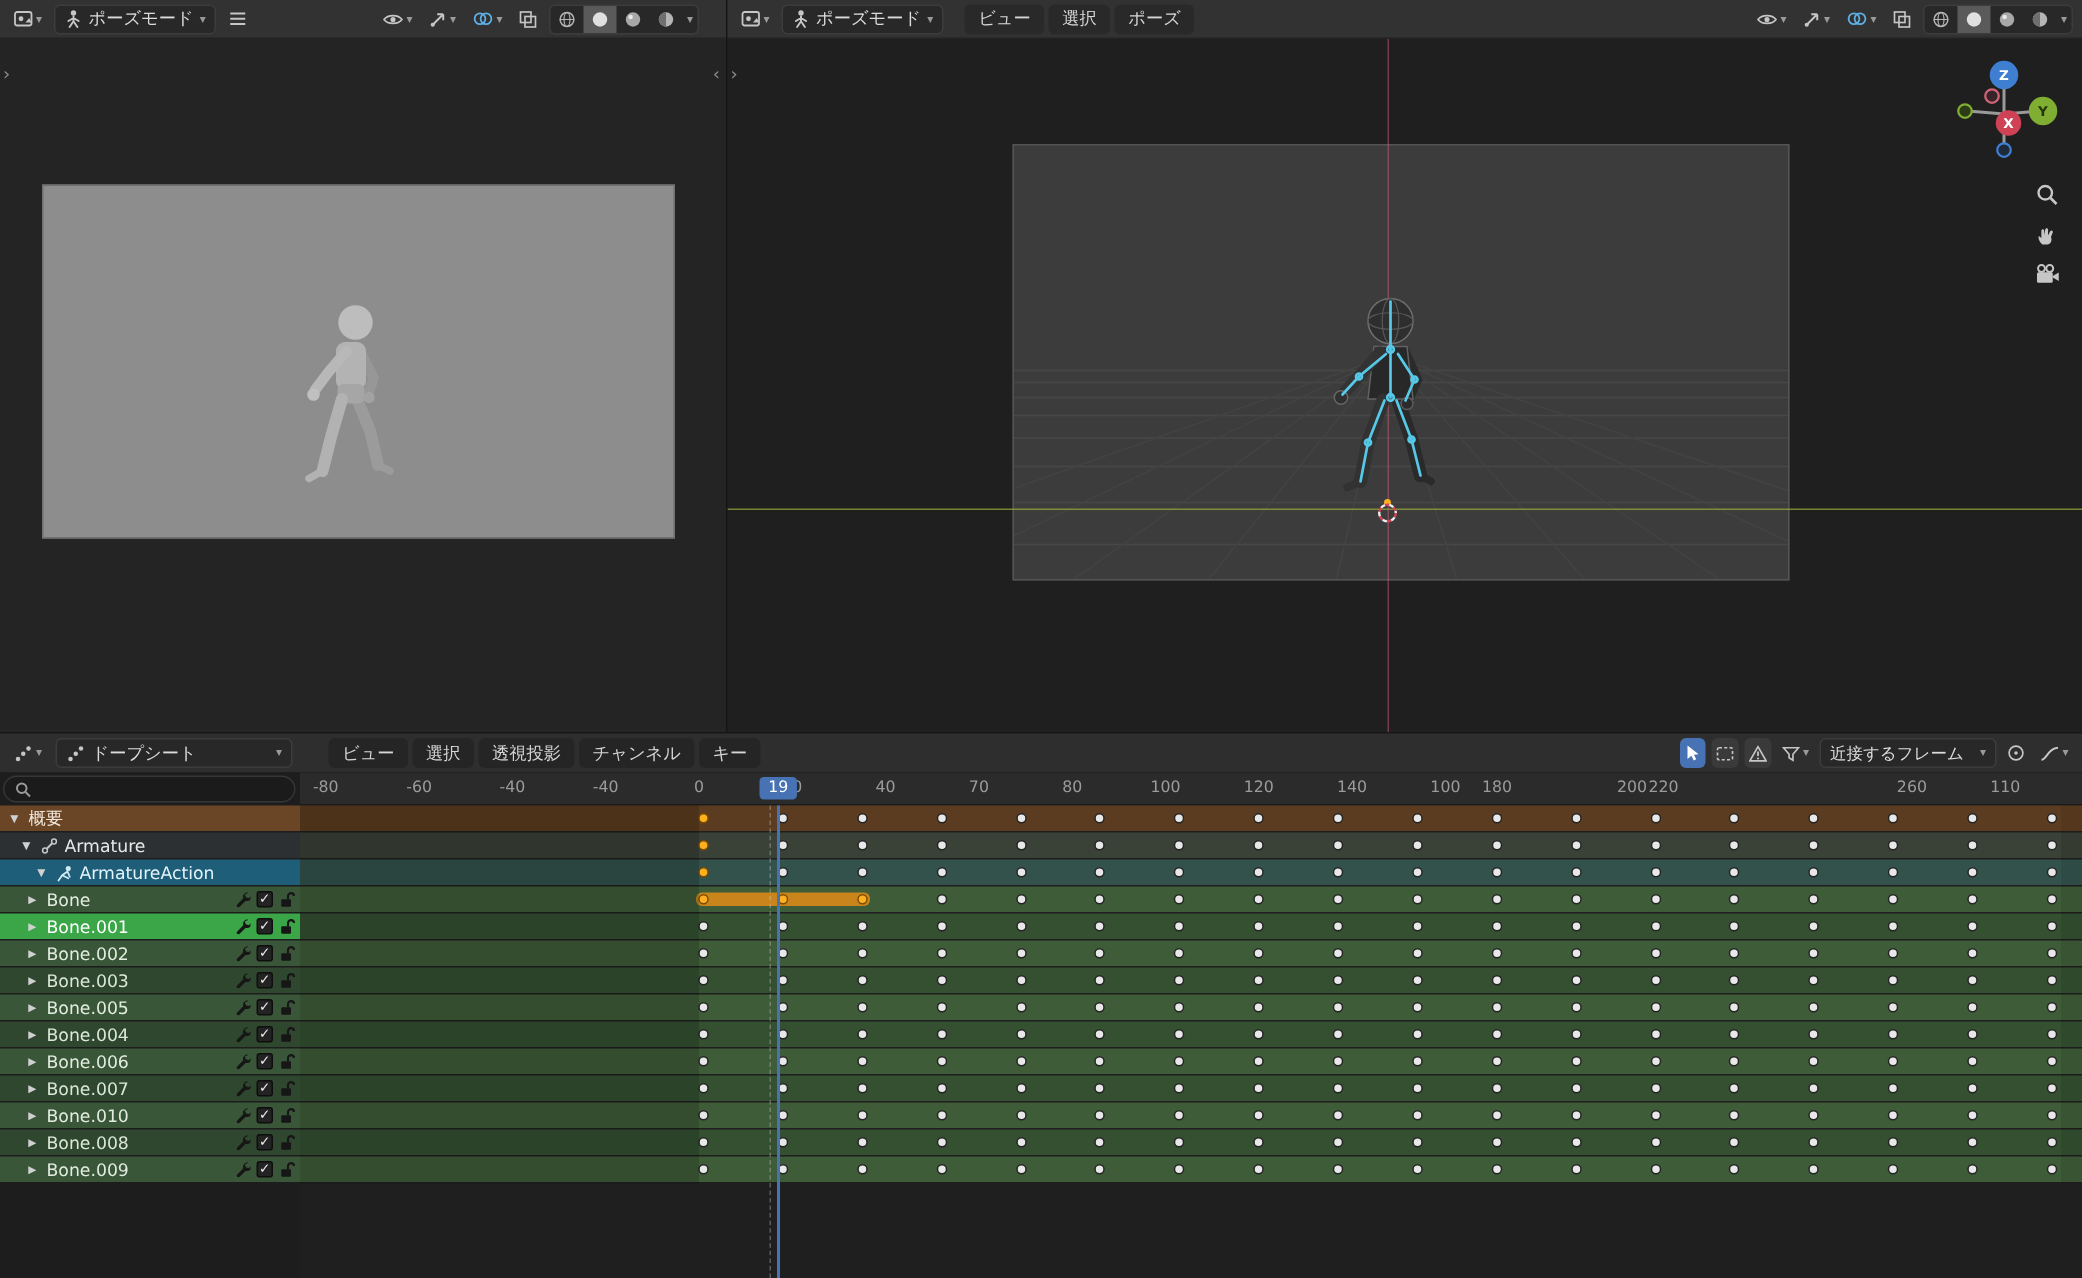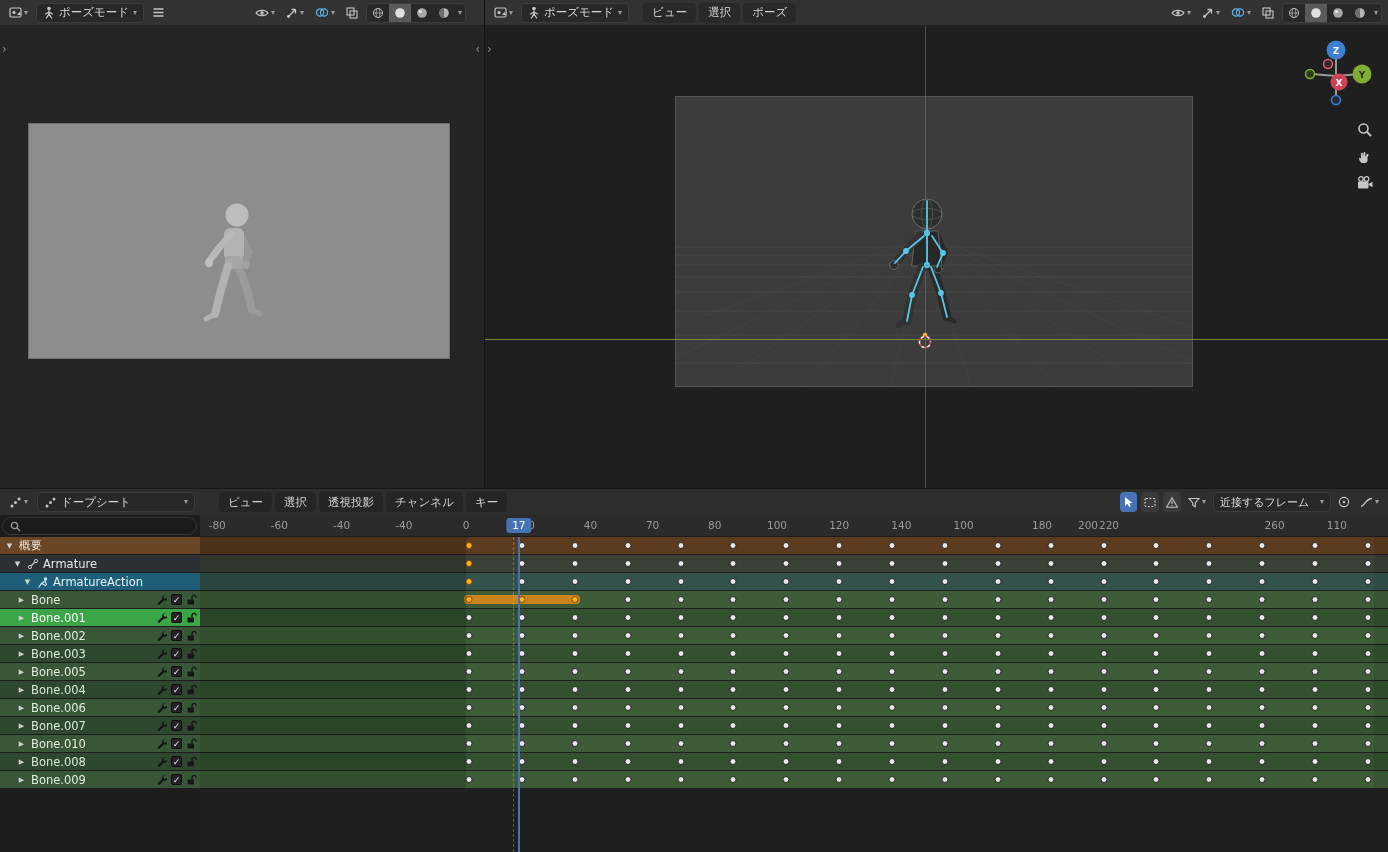--- a/index.html
+++ b/index.html
@@ -773,27 +773,27 @@
             <span class="rlabel" style="left: 203.8px;">-40</span>
             <span class="rlabel" style="left: 266px;">0</span>
             <span class="rlabel" style="left: 328.2px;">20</span>
             <span class="rlabel" style="left: 390.4px;">40</span>
             <span class="rlabel" style="left: 452.6px;">70</span>
             <span class="rlabel" style="left: 514.8px;">80</span>
             <span class="rlabel" style="left: 577px;">100</span>
             <span class="rlabel" style="left: 639.2px;">120</span>
             <span class="rlabel" style="left: 701.4px;">140</span>
             <span class="rlabel" style="left: 763.6px;">100</span>
-            <span class="rlabel" style="left: 842px; text-align: right;">180</span>
+            <span class="rlabel" style="left: 798px; text-align: right;">180</span>
             <span class="rlabel" style="left: 888px;">200</span>
             <span class="rlabel" style="left: 909px;">220</span>
             <span class="rlabel" style="left: 954px; margin-top: 35px;">240</span>
             <span class="rlabel" style="left: 1074.6px;">260</span>
             <span class="rlabel" style="left: 1136.8px;">110</span>
-            <span class="fbadge" style="left: 318.87px;">17</span>
+            <span class="fbadge" style="left: 318.87px;">19</span>
           </div>
         <div class="key-rows" id="key-rows">
             <div class="key-row k-summary-key">
               <span class="key sel" style="left: 269.11px;"></span>
               <span class="key" style="left: 321.98px;"></span>
               <span class="key" style="left: 374.85px;"></span>
               <span class="key" style="left: 427.72px;"></span>
               <span class="key" style="left: 480.59px;"></span>
               <span class="key" style="left: 533.46px;"></span>
               <span class="key" style="left: 586.33px;"></span>

